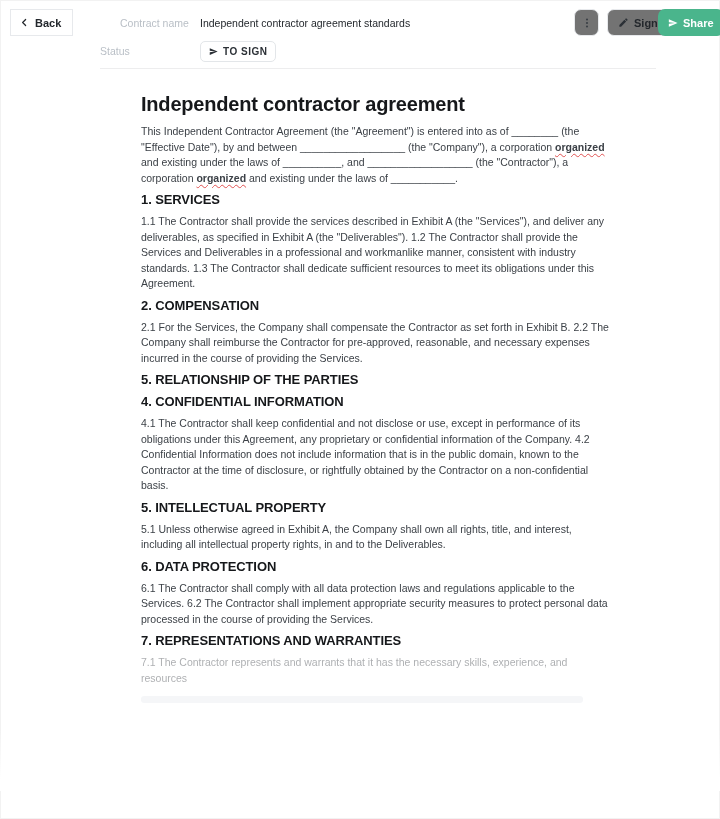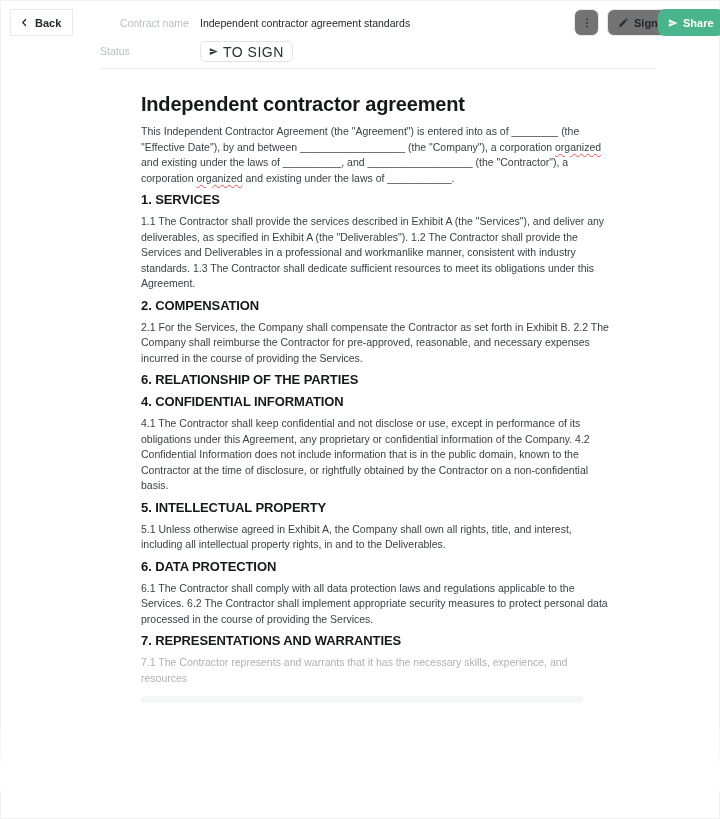--- a/index.html
+++ b/index.html
@@ -33,40 +33,41 @@
   .share-btn{
     position:absolute;left:658px;top:9px;height:27px;padding:0 10px;
     border:none;border-radius:7px;cursor:pointer;
     display:flex;align-items:center;gap:5px;
     font-size:11px;font-weight:700;color:#ffffff;font-family:inherit;
   }
   .status-badge{
     position:absolute;left:200px;top:41px;height:19px;
     display:inline-flex;align-items:center;gap:5px;padding:0 8px;
     background:#fff;border:1px solid #e3e6e9;border-radius:5px;
-    font-size:14px;font-weight:400;letter-spacing:.5px;color:#2b3036;
+    font-size:10px;font-weight:700;letter-spacing:.5px;color:#2b3036;
   }
   .header-divider{position:absolute;left:100px;top:68px;width:556px;height:1px;background:#ededee;}
   
   .doc{position:absolute;left:141px;top:92px;width:470px;color:#3c4147;}
   .doc h1{
     margin:0 0 8px 0;font-size:20px;line-height:24px;font-weight:700;
     color:#16181b;letter-spacing:-.2px;
   }
   .doc p{margin:0;font-size:10.5px;line-height:15.5px;color:#3c4147;}
   .section h2{
     margin:6px 0 6px 0;font-size:13px;line-height:16px;font-weight:700;
     color:#16181b;letter-spacing:-.1px;
   }
   .mark-spellcheck{
     text-decoration:underline;
     text-decoration-style:wavy;
     text-decoration-color:#e05252;
     text-decoration-thickness:1px;
     text-underline-offset:2px;
+    font-weight:bold;
   }
   .section.faded p{opacity:.42;}
   .ghost-line{
     margin-top:10px;height:7px;width:94%;border-radius:3px;
     background:#f3f4f6;opacity:.8;
   }
   .bottom-fade{
     position:absolute;left:0;right:0;bottom:28px;height:62px;
     background:linear-gradient(to bottom, rgba(255,255,255,0) 0%, #ffffff 80%);
     pointer-events:none;
@@ -143,21 +144,21 @@
     <h2>1. SERVICES</h2>
     <p>1.1 The Contractor shall provide the services described in Exhibit A (the "Services"), and deliver any deliverables, as specified in Exhibit A (the "Deliverables"). 1.2 The Contractor shall provide the Services and Deliverables in a professional and workmanlike manner, consistent with industry standards. 1.3 The Contractor shall dedicate sufficient resources to meet its obligations under this Agreement.</p>
   </section>
 
   <section class="section">
     <h2>2. COMPENSATION</h2>
     <p>2.1 For the Services, the Company shall compensate the Contractor as set forth in Exhibit B. 2.2 The Company shall reimburse the Contractor for pre-approved, reasonable, and necessary expenses incurred in the course of providing the Services.</p>
   </section>
 
   <section class="section">
-    <h2>6. RELATIONSHIP OF THE PARTIES</h2>
+    <h2>5. RELATIONSHIP OF THE PARTIES</h2>
   </section>
 
   <section class="section">
     <h2>4. CONFIDENTIAL INFORMATION</h2>
     <p>4.1 The Contractor shall keep confidential and not disclose or use, except in performance of its obligations under this Agreement, any proprietary or confidential information of the Company. 4.2 Confidential Information does not include information that is in the public domain, known to the Contractor at the time of disclosure, or rightfully obtained by the Contractor on a non-confidential basis.</p>
   </section>
 
   <section class="section">
     <h2>5. INTELLECTUAL PROPERTY</h2>
     <p>5.1 Unless otherwise agreed in Exhibit A, the Company shall own all rights, title, and interest, including all intellectual property rights, in and to the Deliverables.</p>

